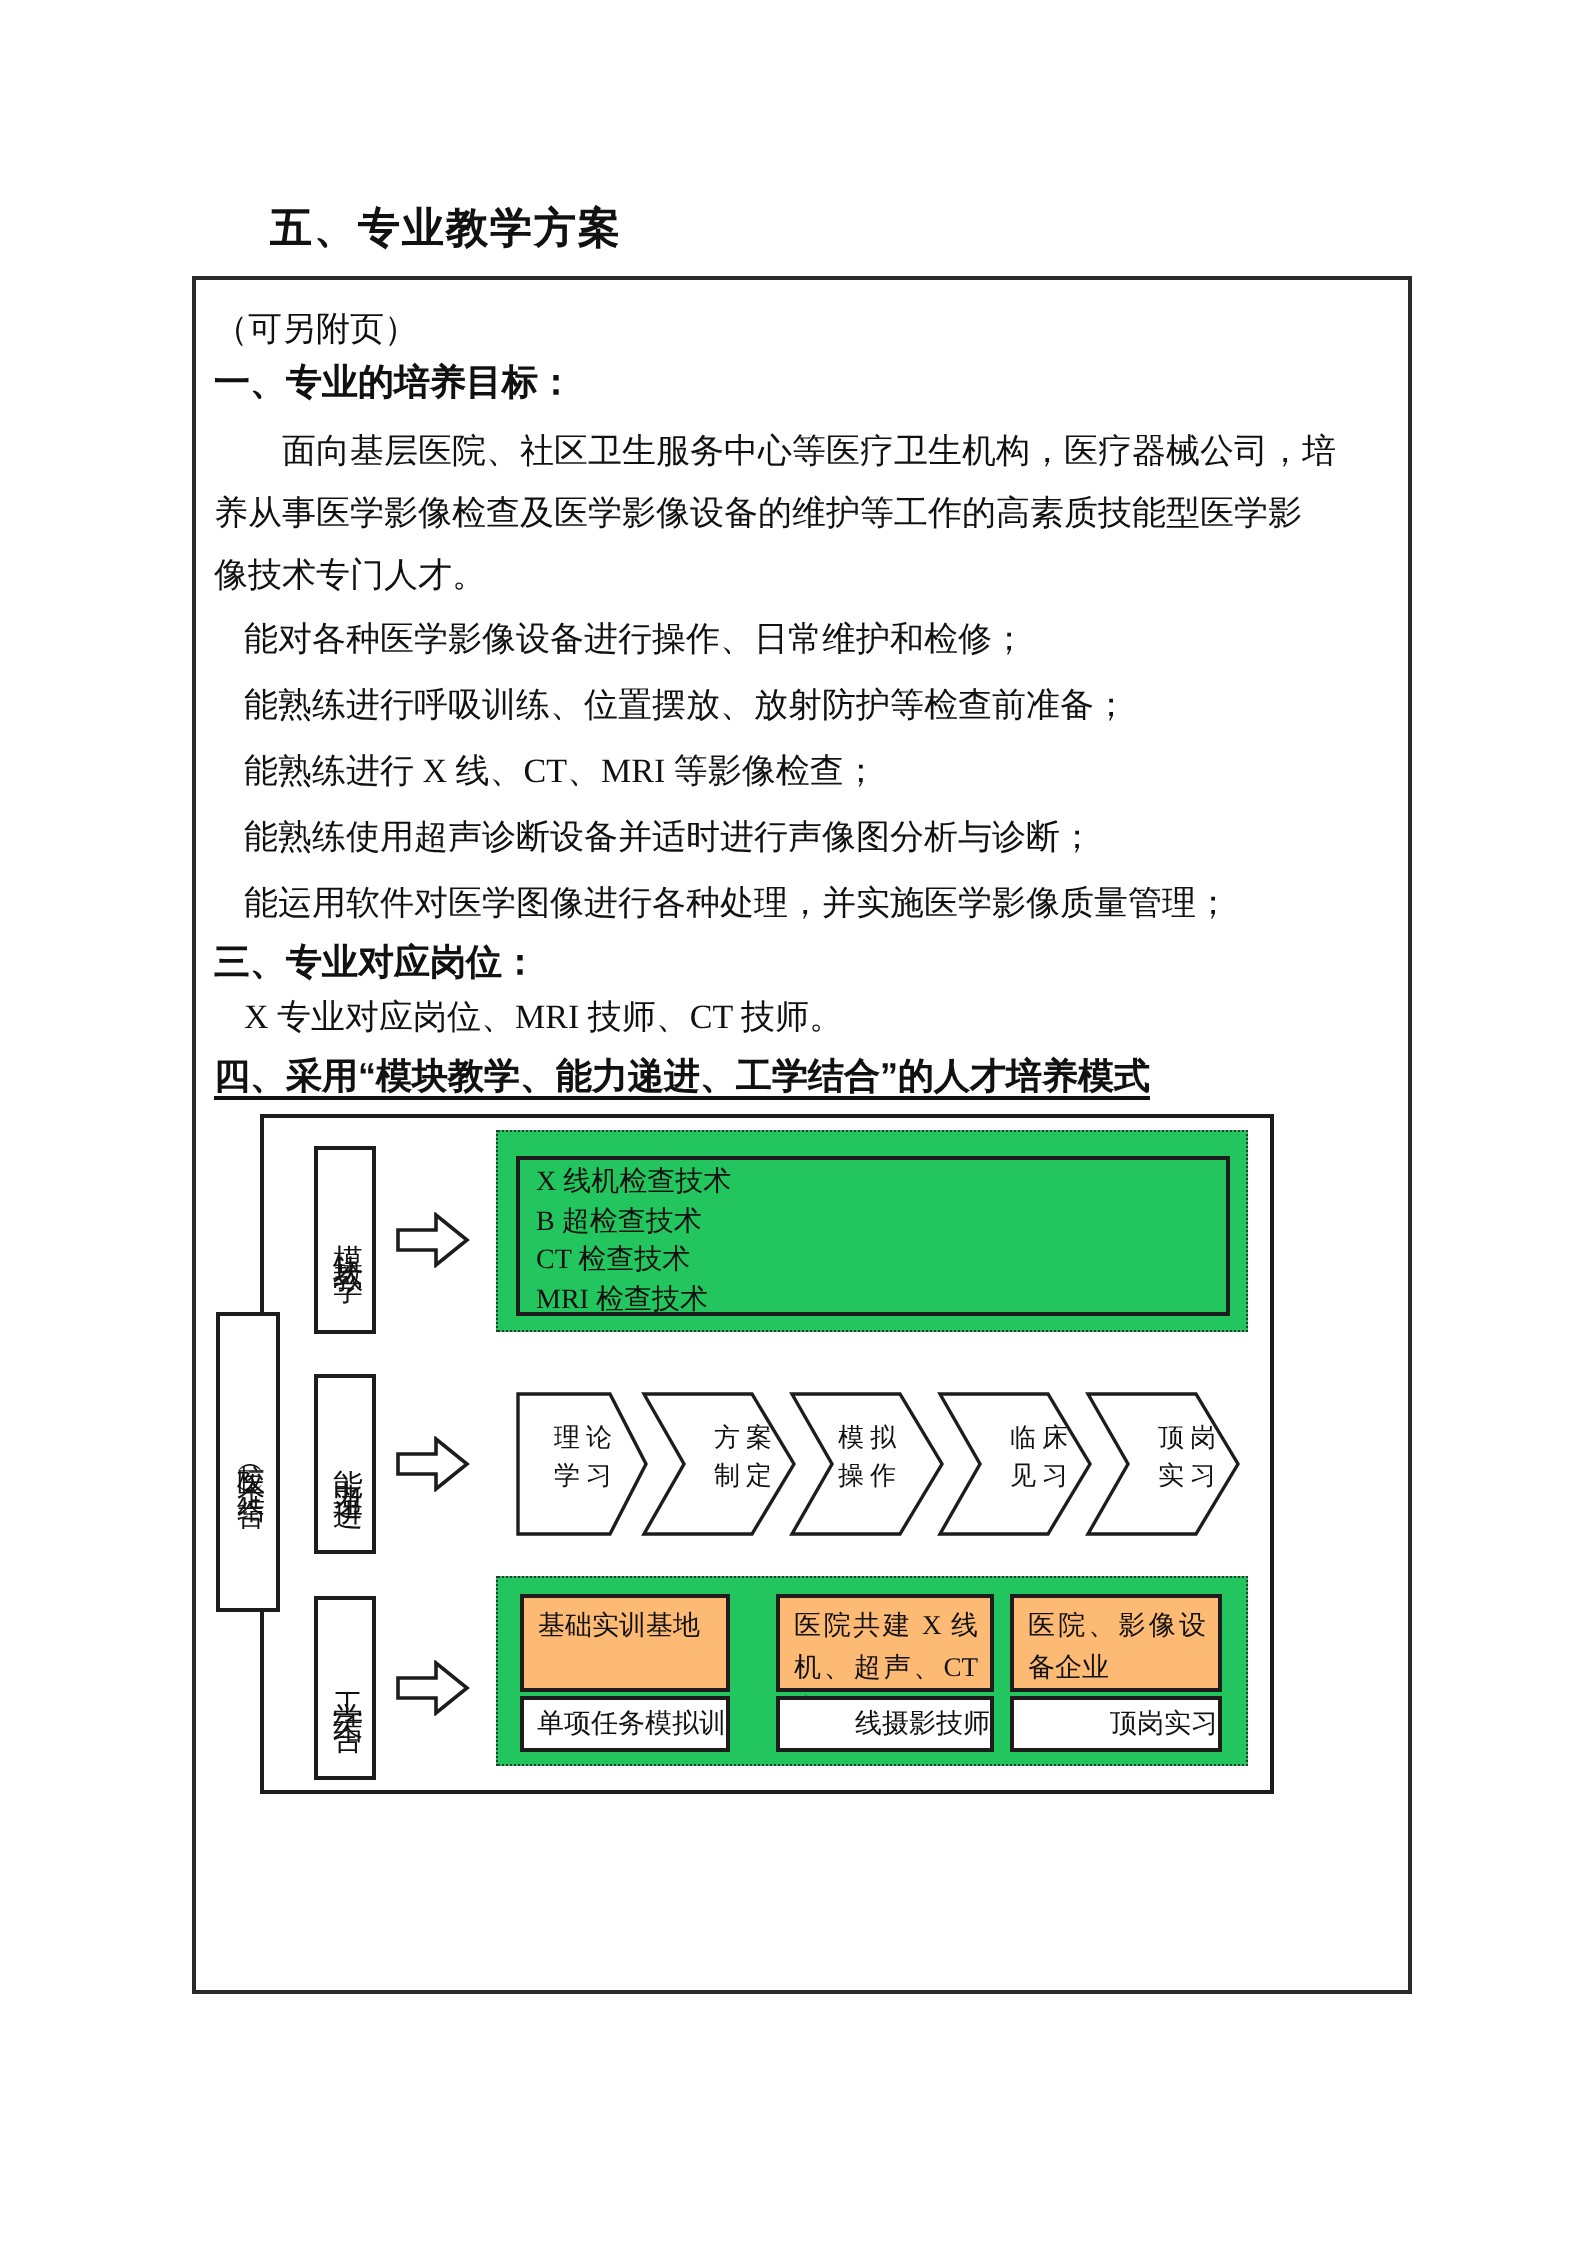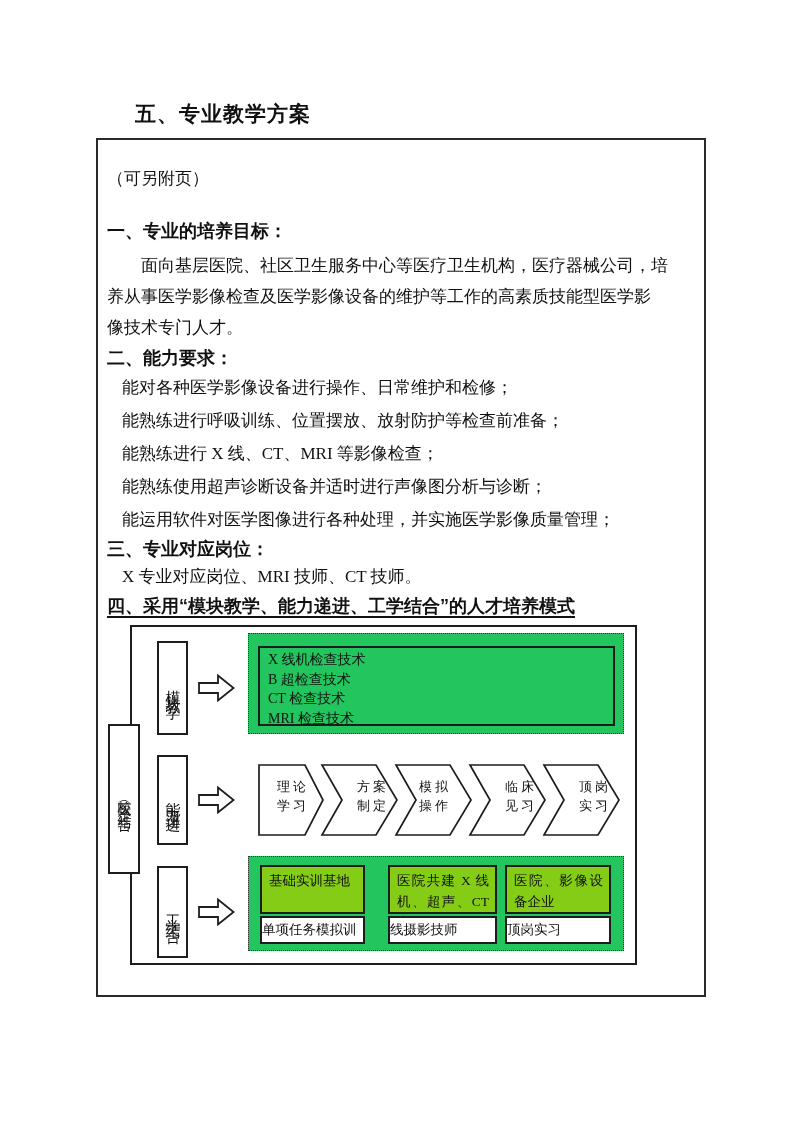--- a/index.html
+++ b/index.html
@@ -12,26 +12,26 @@
   .doc-title {
     position:absolute; left:135px; top:100px;
     font-family:"Liberation Sans","DejaVu Sans",sans-serif;
     font-weight:700; font-size:21px; letter-spacing:1px;
   }
   .doc-box {
     position:absolute; left:96px; top:138px; width:606px; height:855px;
     border:2px solid #2a2a2a; background:#fff;
   }
   .doc-inner { padding:8px 10px 0 9px; }
-  .note { font-size:17px; line-height:26px; margin-top:18px; }
+  .note { font-size:17px; line-height:26px; margin-top:4px; }
   .h {
     font-family:"Liberation Sans","DejaVu Sans",sans-serif;
     font-weight:700; font-size:18px; line-height:26px;
   }
-  .h1 { margin-top:26px; }
+  .h1 { margin-top:0; }
   .h2 { margin-top:2px; }
   .h4 { line-height:28px; text-decoration:underline; text-decoration-thickness:1.5px; text-underline-offset:4px; }
   .multiline { white-space:pre-line; }
   .para { margin-top:6px; font-size:17px; line-height:31px; text-indent:2em; }
   .list { font-size:17px; line-height:33px; padding-left:15px; }
   .jobs { font-size:17px; line-height:30px; padding-left:15px; }
 
   
   .diagram { position:relative; height:345px; margin-top:5px; }
   .frame {
@@ -66,28 +66,28 @@
   .chev-svg { position:absolute; left:151px; top:139px; width:362px; height:72px; }
   .step {
     position:absolute; top:152px; width:56px; text-align:right;
     font-size:13px; line-height:19px; letter-spacing:3px; z-index:2;
   }
   .st0 { left:146px; } .st1 { left:226px; } .st2 { left:288px; }
   .st3 { left:374px; } .st4 { left:448px; }
 
   .unit-top {
     position:absolute; top:240px; height:49px; box-sizing:border-box;
-    border:2px solid #1d1d1d; background:#84cc16; z-index:2;
+    border:2px solid #1d1d1d; background:#fdba74; z-index:2;
     font-size:13.5px; line-height:21px; padding:3px 6px 0 7px;
     text-align:justify;
   }
   .unit-bot {
     position:absolute; top:291px; height:28px; box-sizing:border-box;
     border:2px solid #1d1d1d; background:#fff; z-index:2;
-    font-size:13.5px; line-height:23px; text-align:left;
+    font-size:13.5px; line-height:23px; text-align:right;
   }
   .u1 { left:153px; width:105px; }
   .u2 { left:281px; width:109px; }
   .u3 { left:398px; width:106px; }
 </style>
 </head>
 <body>
 
 <div class="page">
 
@@ -96,21 +96,20 @@
   <div class="doc-box">
     <div class="doc-inner">
 
       <div class="note">（可另附页）</div>
 
       <div class="h h1">一、专业的培养目标：</div>
       <div class="para multiline">面向基层医院、社区卫生服务中心等医疗卫生机构，医疗器械公司，培
 养从事医学影像检查及医学影像设备的维护等工作的高素质技能型医学影
 像技术专门人才。</div>
 
-      <div class="h h2">二、能力要求：</div>
       <div class="list multiline">能对各种医学影像设备进行操作、日常维护和检修；
 能熟练进行呼吸训练、位置摆放、放射防护等检查前准备；
 能熟练进行 X 线、CT、MRI 等影像检查；
 能熟练使用超声诊断设备并适时进行声像图分析与诊断；
 能运用软件对医学图像进行各种处理，并实施医学影像质量管理；</div>
 
       <div class="h h3">三、专业对应岗位：</div>
       <div class="jobs">X 专业对应岗位、MRI 技师、CT 技师。</div>
 
       <div class="h h4">四、采用“模块教学、能力递进、工学结合”的人才培养模式</div>

